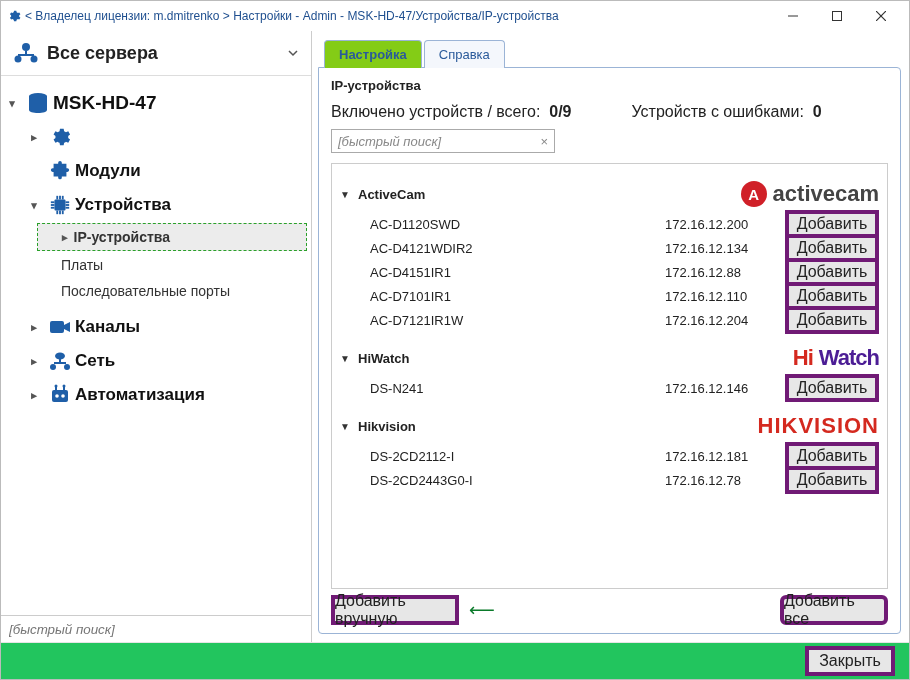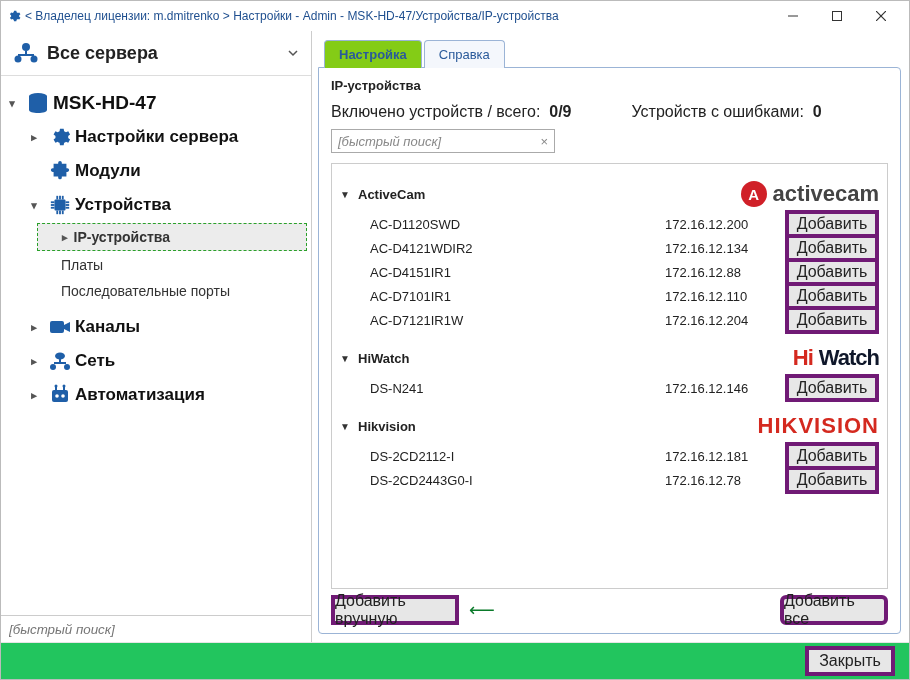--- a/index.html
+++ b/index.html
@@ -124,21 +124,20 @@
           <span style="font-size:19px;">MSK-HD-47</span>
         </div>
 
         <div class="node" style="padding-left:22px;">
           <span class="caret">▸</span>
           <span class="icon">
             <svg width="22" height="22" viewBox="0 0 24 24">
                 <path fill="#1f5fa8" d="M12 8a4 4 0 100 8 4 4 0 000-8zm9 4a7 7 0 00-.1-1.2l2.1-1.6-2-3.4-2.5 1a7 7 0 00-2-1.2L16 3h-4l-.5 2.6a7 7 0 00-2 1.2l-2.5-1-2 3.4 2.1 1.6A7 7 0 007 12c0 .4 0 .8.1 1.2L5 14.8l2 3.4 2.5-1a7 7 0 002 1.2L12 21h4l.5-2.6a7 7 0 002-1.2l2.5 1 2-3.4-2.1-1.6c.1-.4.1-.8.1-1.2z"></path>
               </svg>
           </span>
-          <span>Настройки сервера</span>
         </div>
 
         <div class="node" style="padding-left:22px;">
           <span class="spacer"></span>
           <span class="icon">
             <svg width="22" height="22" viewBox="0 0 24 24">
                 <path fill="#1f5fa8" d="M14 3a2 2 0 00-4 0v1H5v5H4a2 2 0 000 4h1v5h5v1a2 2 0 004 0v-1h5v-5h1a2 2 0 000-4h-1V4h-5V3z"></path>
               </svg>
           </span>
           <span>Модули</span>
@@ -276,21 +275,21 @@
                 <span class="ip">172.16.12.204</span>
                 <div class="btn">Добавить</div>
               </div>
             </div>
             <div class="group">
               <div class="grouphdr">
                 <span class="tri">▼</span>
                 <span class="gname">HiWatch</span>
                 <span class="brand brand-hiwatch">
                   <span class="hi">Hi</span>
-                  <span style="color:#0f172a">Watch</span>
+                  <span style="color:#4c1d95">Watch</span>
                 </span>
               </div>
               <div class="row">
                 <span class="model">DS-N241</span>
                 <span class="ip">172.16.12.146</span>
                 <div class="btn">Добавить</div>
               </div>
             </div>
             <div class="group">
               <div class="grouphdr">

